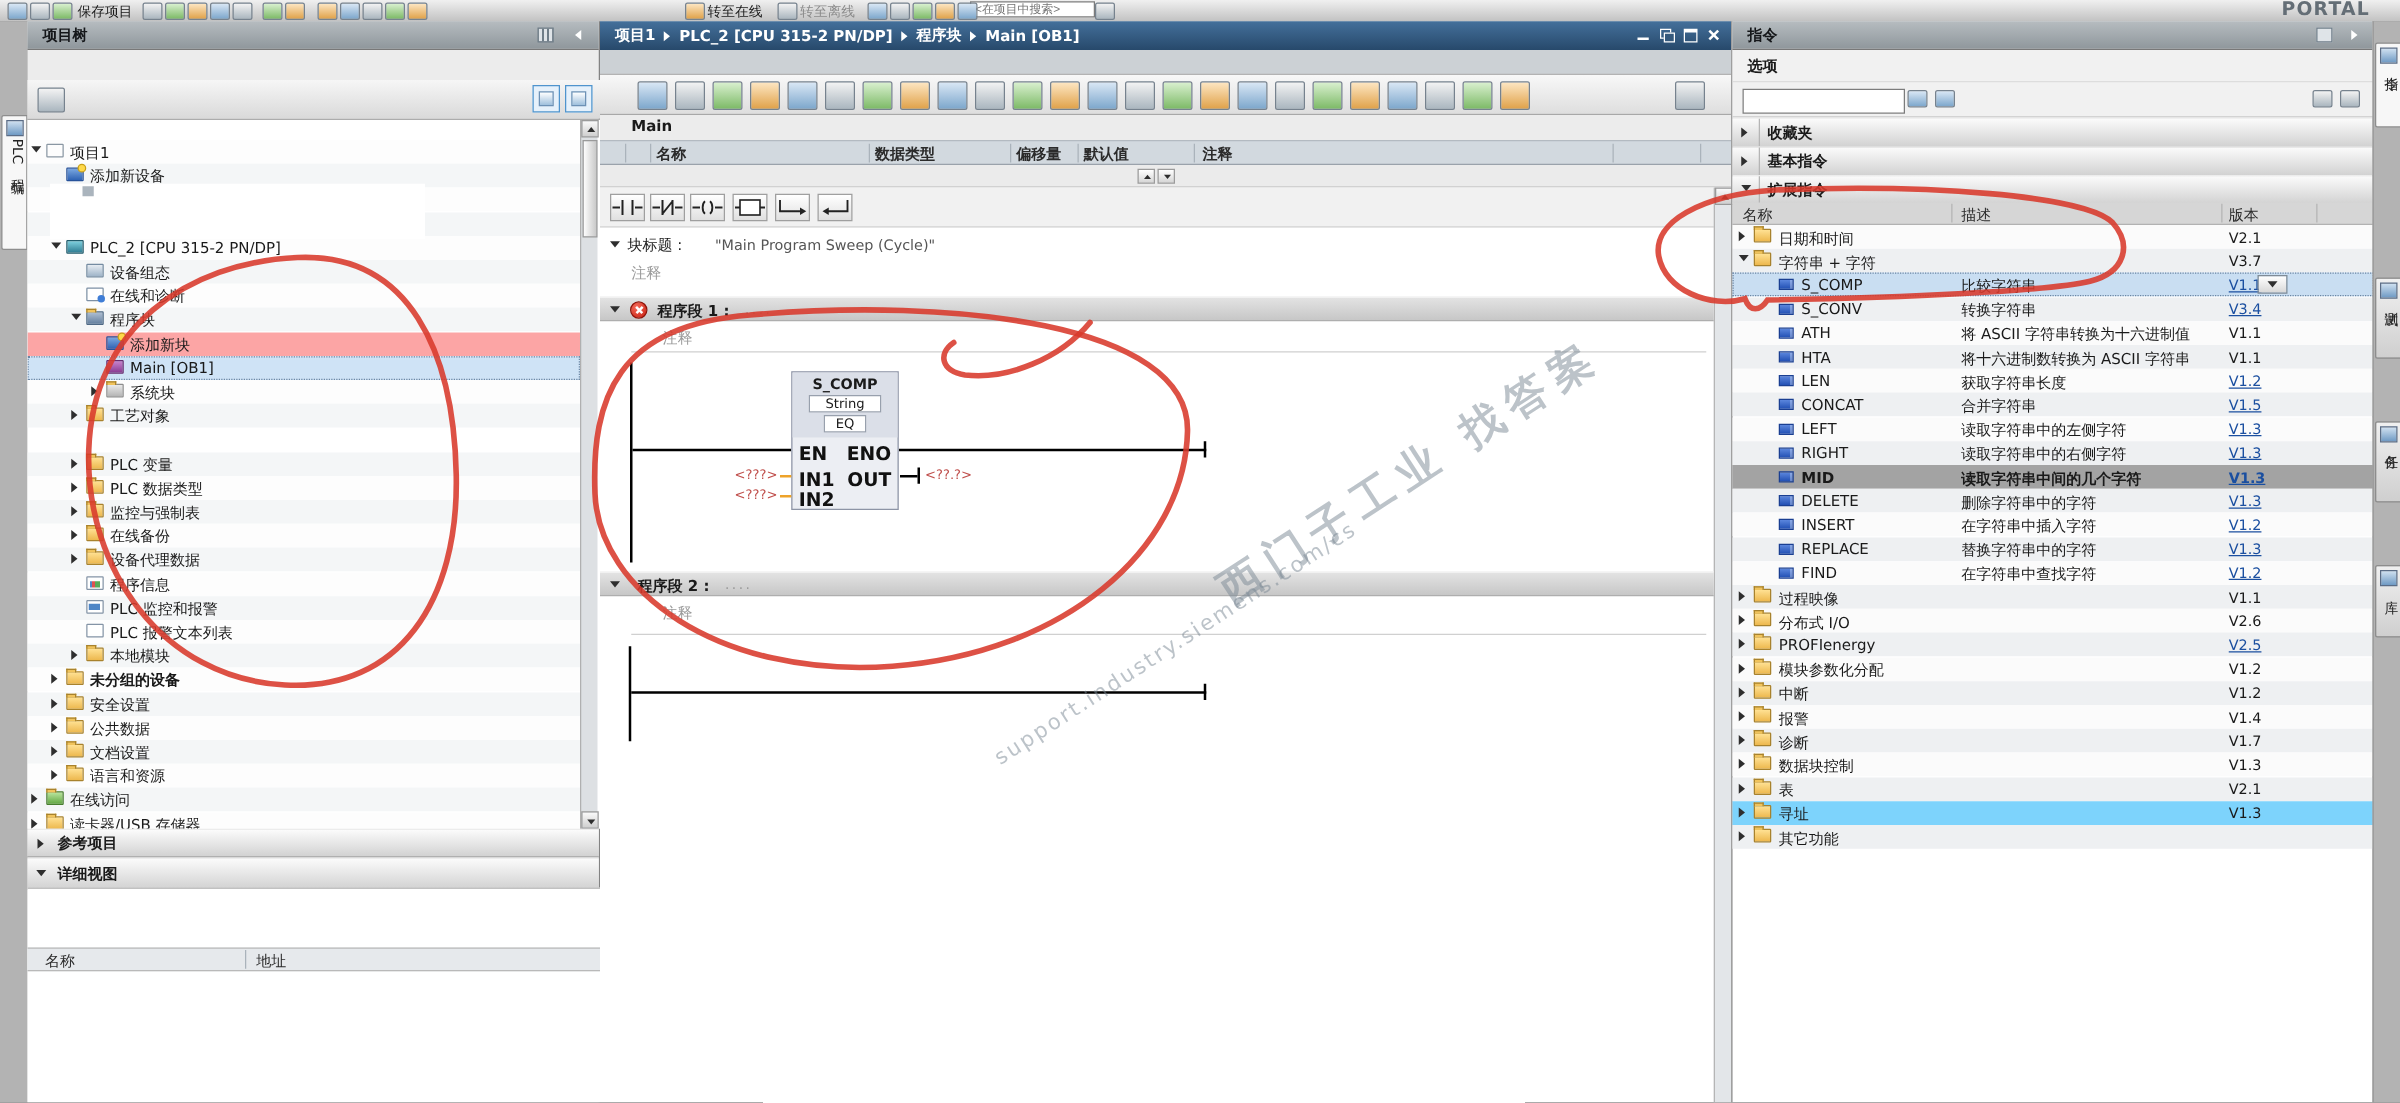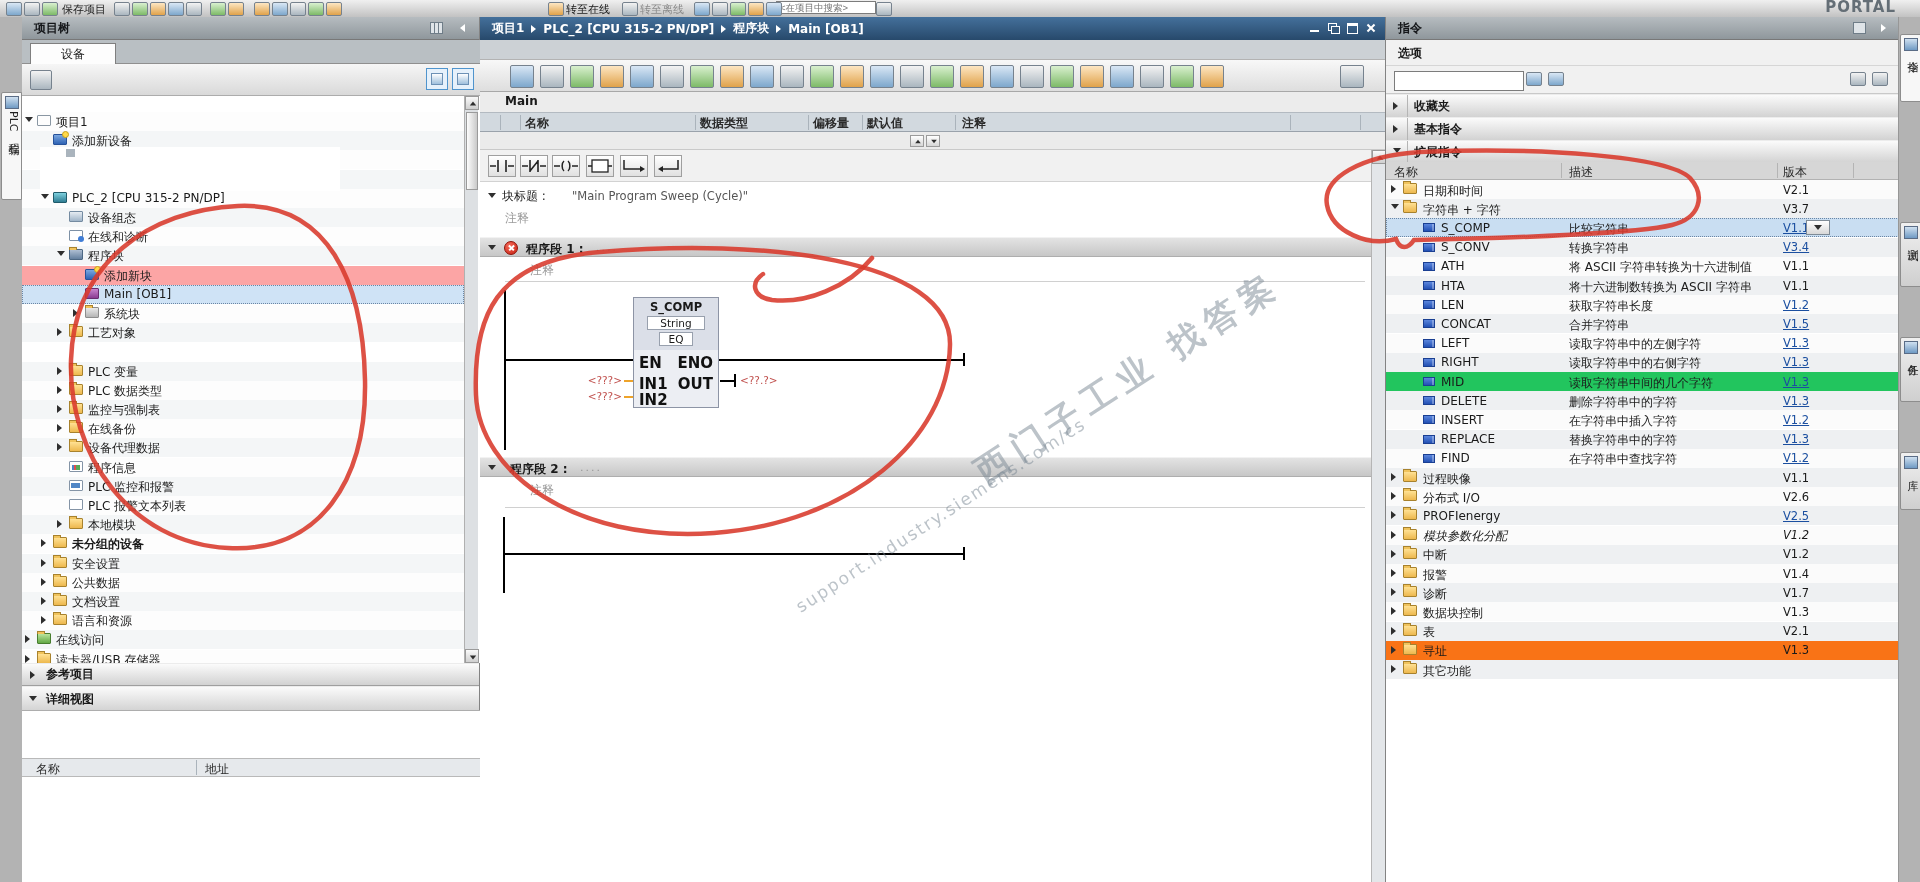--- a/index.html
+++ b/index.html
@@ -185,23 +185,20 @@
       <span class="raillabel">PLC 编程</span>
     </div>
   </div>
 
   <div id="treepanel">
     <div class="paneltitle">
       <span>项目树</span>
       <span class="wicon grid" style="right:36px;top:5px"></span>
       <span class="exp tri-l tw" style="right:14px;top:7px"></span>
     </div>
-    <div id="treetabs">
-      <div id="tab-devices">设备</div>
-    </div>
     <div id="treetoolbar">
       <span class="chip c1" style="left:8px;top:6px;width:20px;height:18px"></span>
       <span class="framedchip" style="left:404px"></span>
       <span class="framedchip" style="left:430px"></span>
     </div>
     <div id="treewhite"></div>
     <div id="tree-rows">
         <div class="trow" style="top: 0px; background: rgb(253, 253, 253);">
           <span class="exp tri-d" style="left: 3px;"></span>
           <span class="ticon ic-project" style="left: 15px;"></span>
@@ -618,21 +615,21 @@
           <span class="iname" style="left: 55px;">LEFT</span>
           <span class="idesc">读取字符串中的左侧字符</span>
           <span class="iver vlink">V1.3</span>
         </div>
         <div class="irow" style="top: 172.8px; background: rgb(238, 240, 242);">
           <span class="cube" style="left: 37px;"></span>
           <span class="iname" style="left: 55px;">RIGHT</span>
           <span class="idesc">读取字符串中的右侧字符</span>
           <span class="iver vlink">V1.3</span>
         </div>
-        <div class="irow" style="top: 192px; background: #22c55e;">
+        <div class="irow" style="top: 192px; background: #a3a3a3; font-weight: bold;">
           <span class="cube" style="left: 37px;"></span>
           <span class="iname" style="left: 55px;">MID</span>
           <span class="idesc">读取字符串中间的几个字符</span>
           <span class="iver vlink">V1.3</span>
         </div>
         <div class="irow" style="top: 211.2px; background: rgb(238, 240, 242);">
           <span class="cube" style="left: 37px;"></span>
           <span class="iname" style="left: 55px;">DELETE</span>
           <span class="idesc">删除字符串中的字符</span>
           <span class="iver vlink">V1.3</span>
@@ -666,21 +663,21 @@
           <span class="ticon" style="left: 17px;"></span>
           <span class="iname" style="left: 37px;">分布式 I/O</span>
           <span class="iver">V2.6</span>
         </div>
         <div class="irow" style="top: 326.4px; background: rgb(238, 240, 242);">
           <span class="exp tri-r" style="left: 5px;"></span>
           <span class="ticon" style="left: 17px;"></span>
           <span class="iname" style="left: 37px;">PROFIenergy</span>
           <span class="iver vlink">V2.5</span>
         </div>
-        <div class="irow" style="top: 345.6px; background: rgb(251, 251, 251); font-style: italic;">
+        <div class="irow" style="top: 345.6px; background: rgb(251, 251, 251);">
           <span class="exp tri-r" style="left: 5px;"></span>
           <span class="ticon" style="left: 17px;"></span>
           <span class="iname" style="left: 37px;">模块参数化分配</span>
           <span class="iver">V1.2</span>
         </div>
         <div class="irow" style="top: 364.8px; background: rgb(238, 240, 242);">
           <span class="exp tri-r" style="left: 5px;"></span>
           <span class="ticon" style="left: 17px;"></span>
           <span class="iname" style="left: 37px;">中断</span>
           <span class="iver">V1.2</span>
@@ -702,21 +699,21 @@
           <span class="ticon" style="left: 17px;"></span>
           <span class="iname" style="left: 37px;">数据块控制</span>
           <span class="iver">V1.3</span>
         </div>
         <div class="irow" style="top: 441.6px; background: rgb(238, 240, 242);">
           <span class="exp tri-r" style="left: 5px;"></span>
           <span class="ticon" style="left: 17px;"></span>
           <span class="iname" style="left: 37px;">表</span>
           <span class="iver">V2.1</span>
         </div>
-        <div class="irow" style="top: 460.8px; background: #f97316;">
+        <div class="irow" style="top: 460.8px; background: #7dd3fc;">
           <span class="exp tri-r" style="left: 5px;"></span>
           <span class="ticon" style="left: 17px;"></span>
           <span class="iname" style="left: 37px;">寻址</span>
           <span class="iver">V1.3</span>
         </div>
         <div class="irow" style="top: 480px; background: rgb(238, 240, 242);">
           <span class="exp tri-r" style="left: 5px;"></span>
           <span class="ticon" style="left: 17px;"></span>
           <span class="iname" style="left: 37px;">其它功能</span>
         </div>

